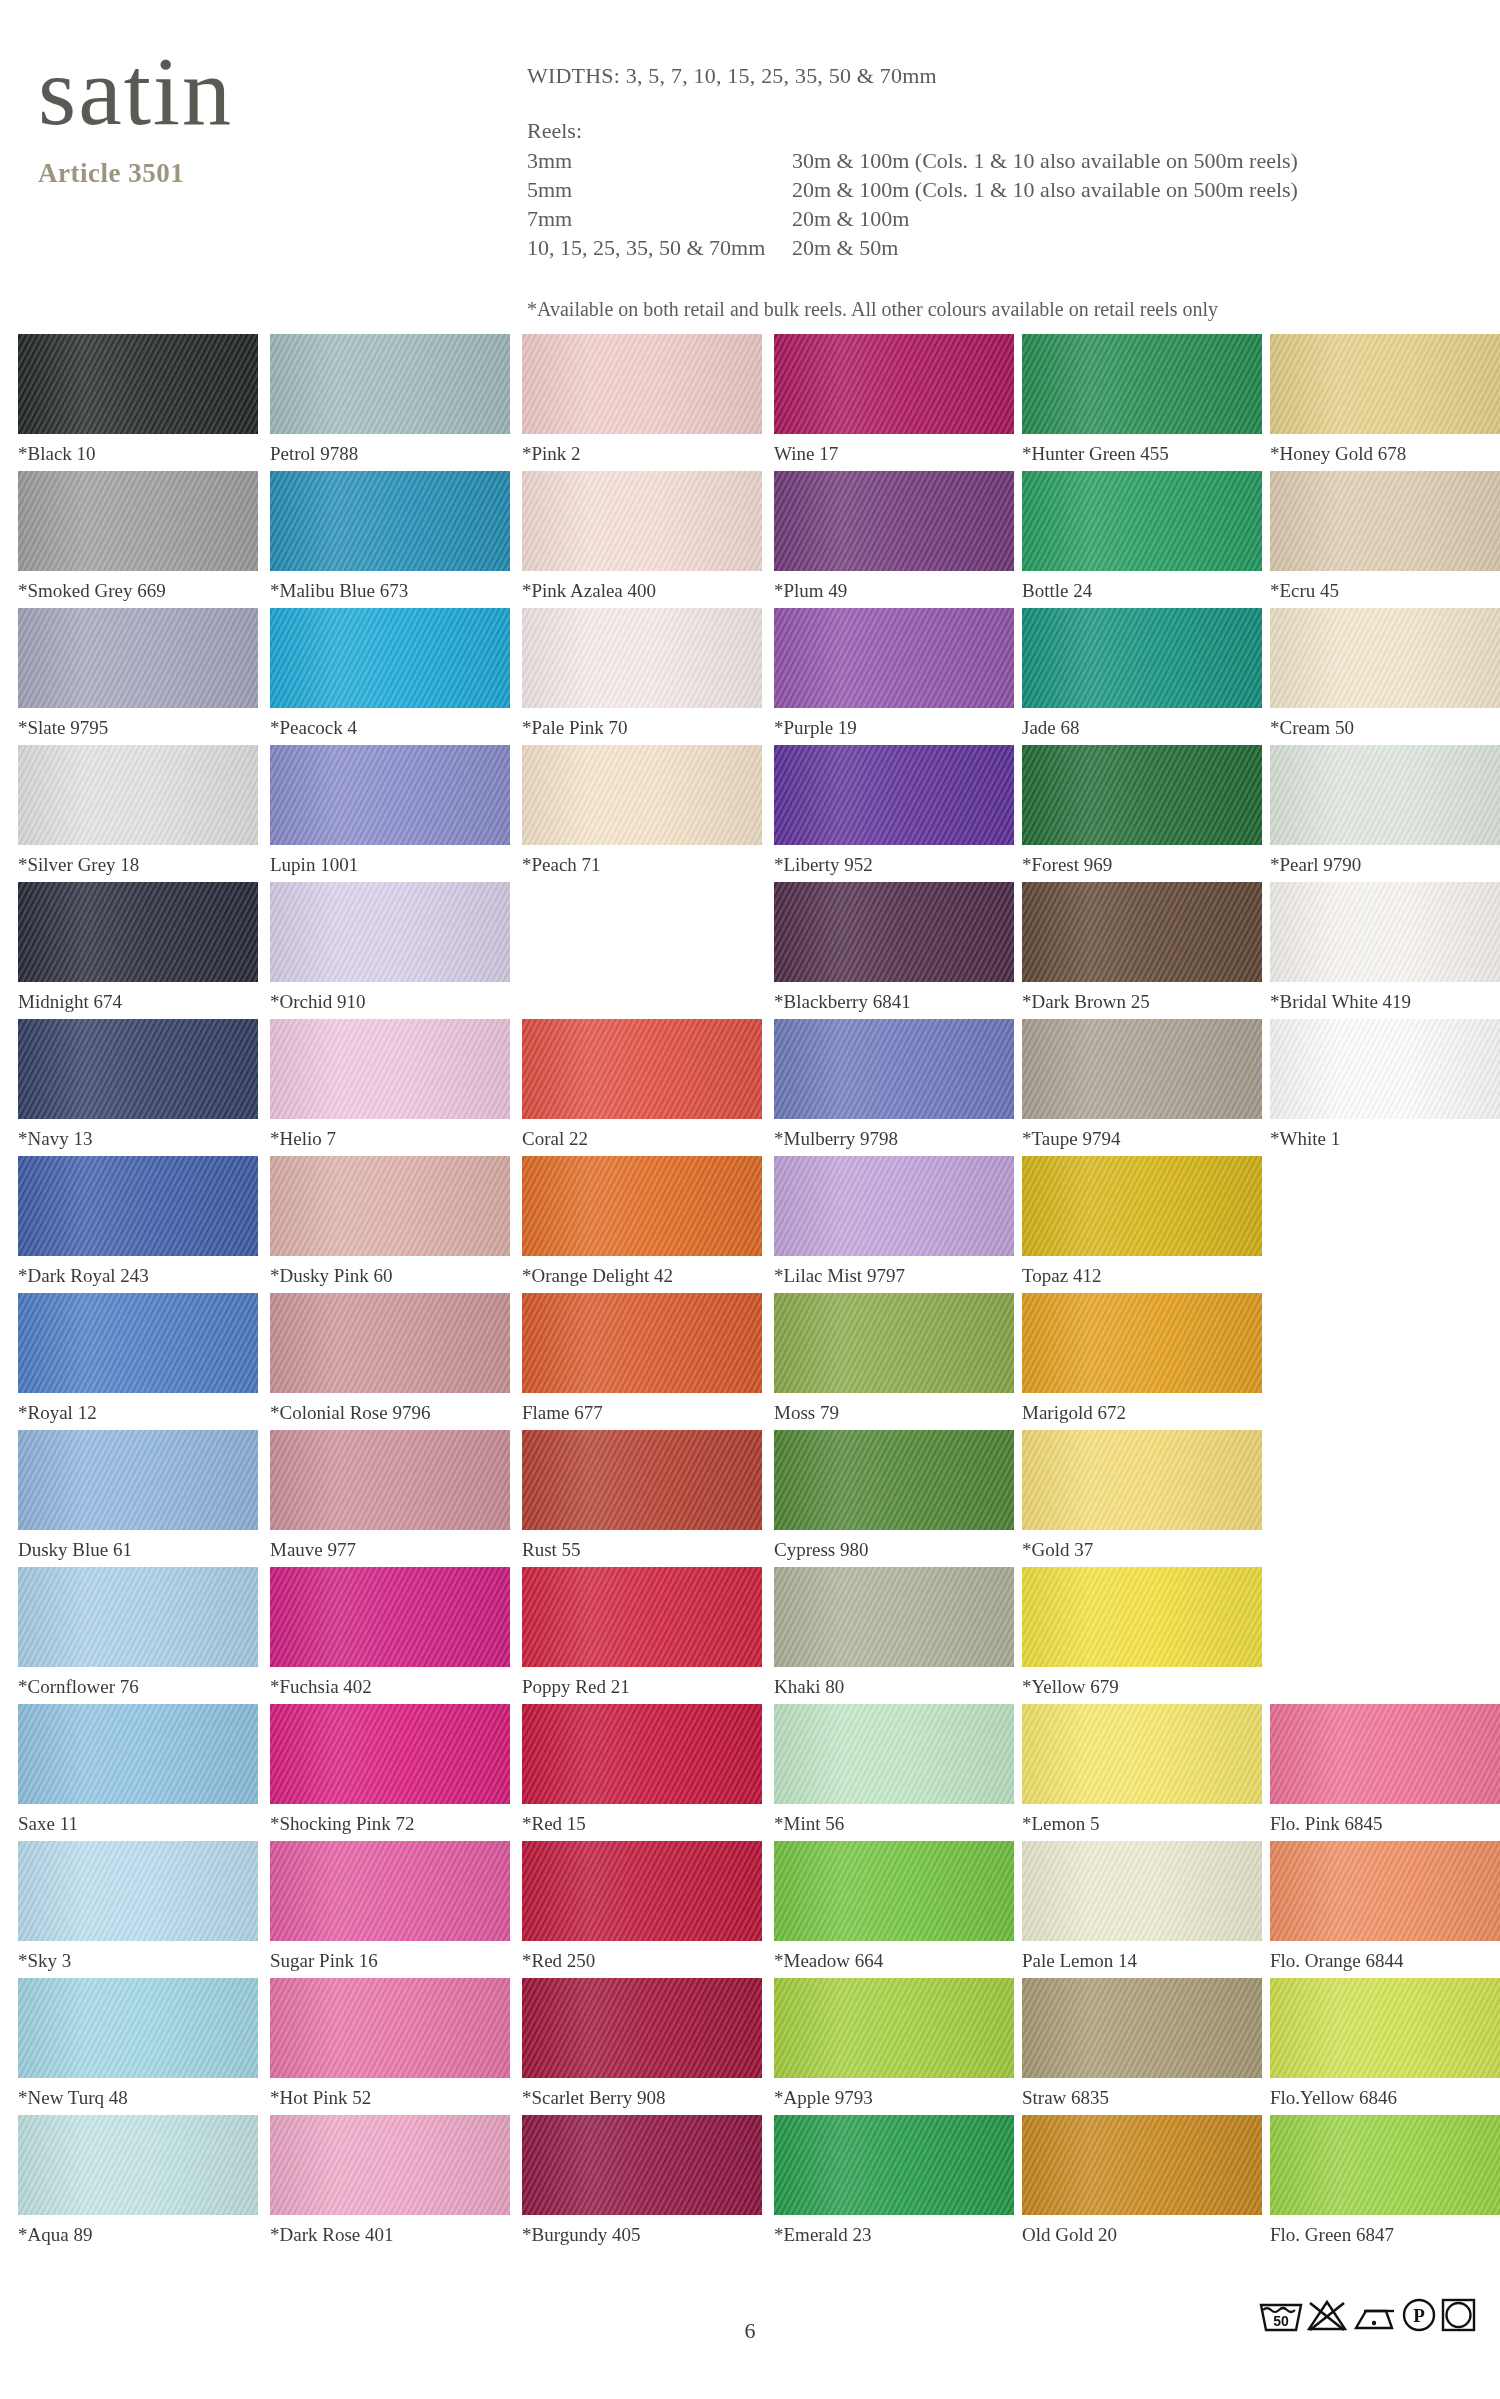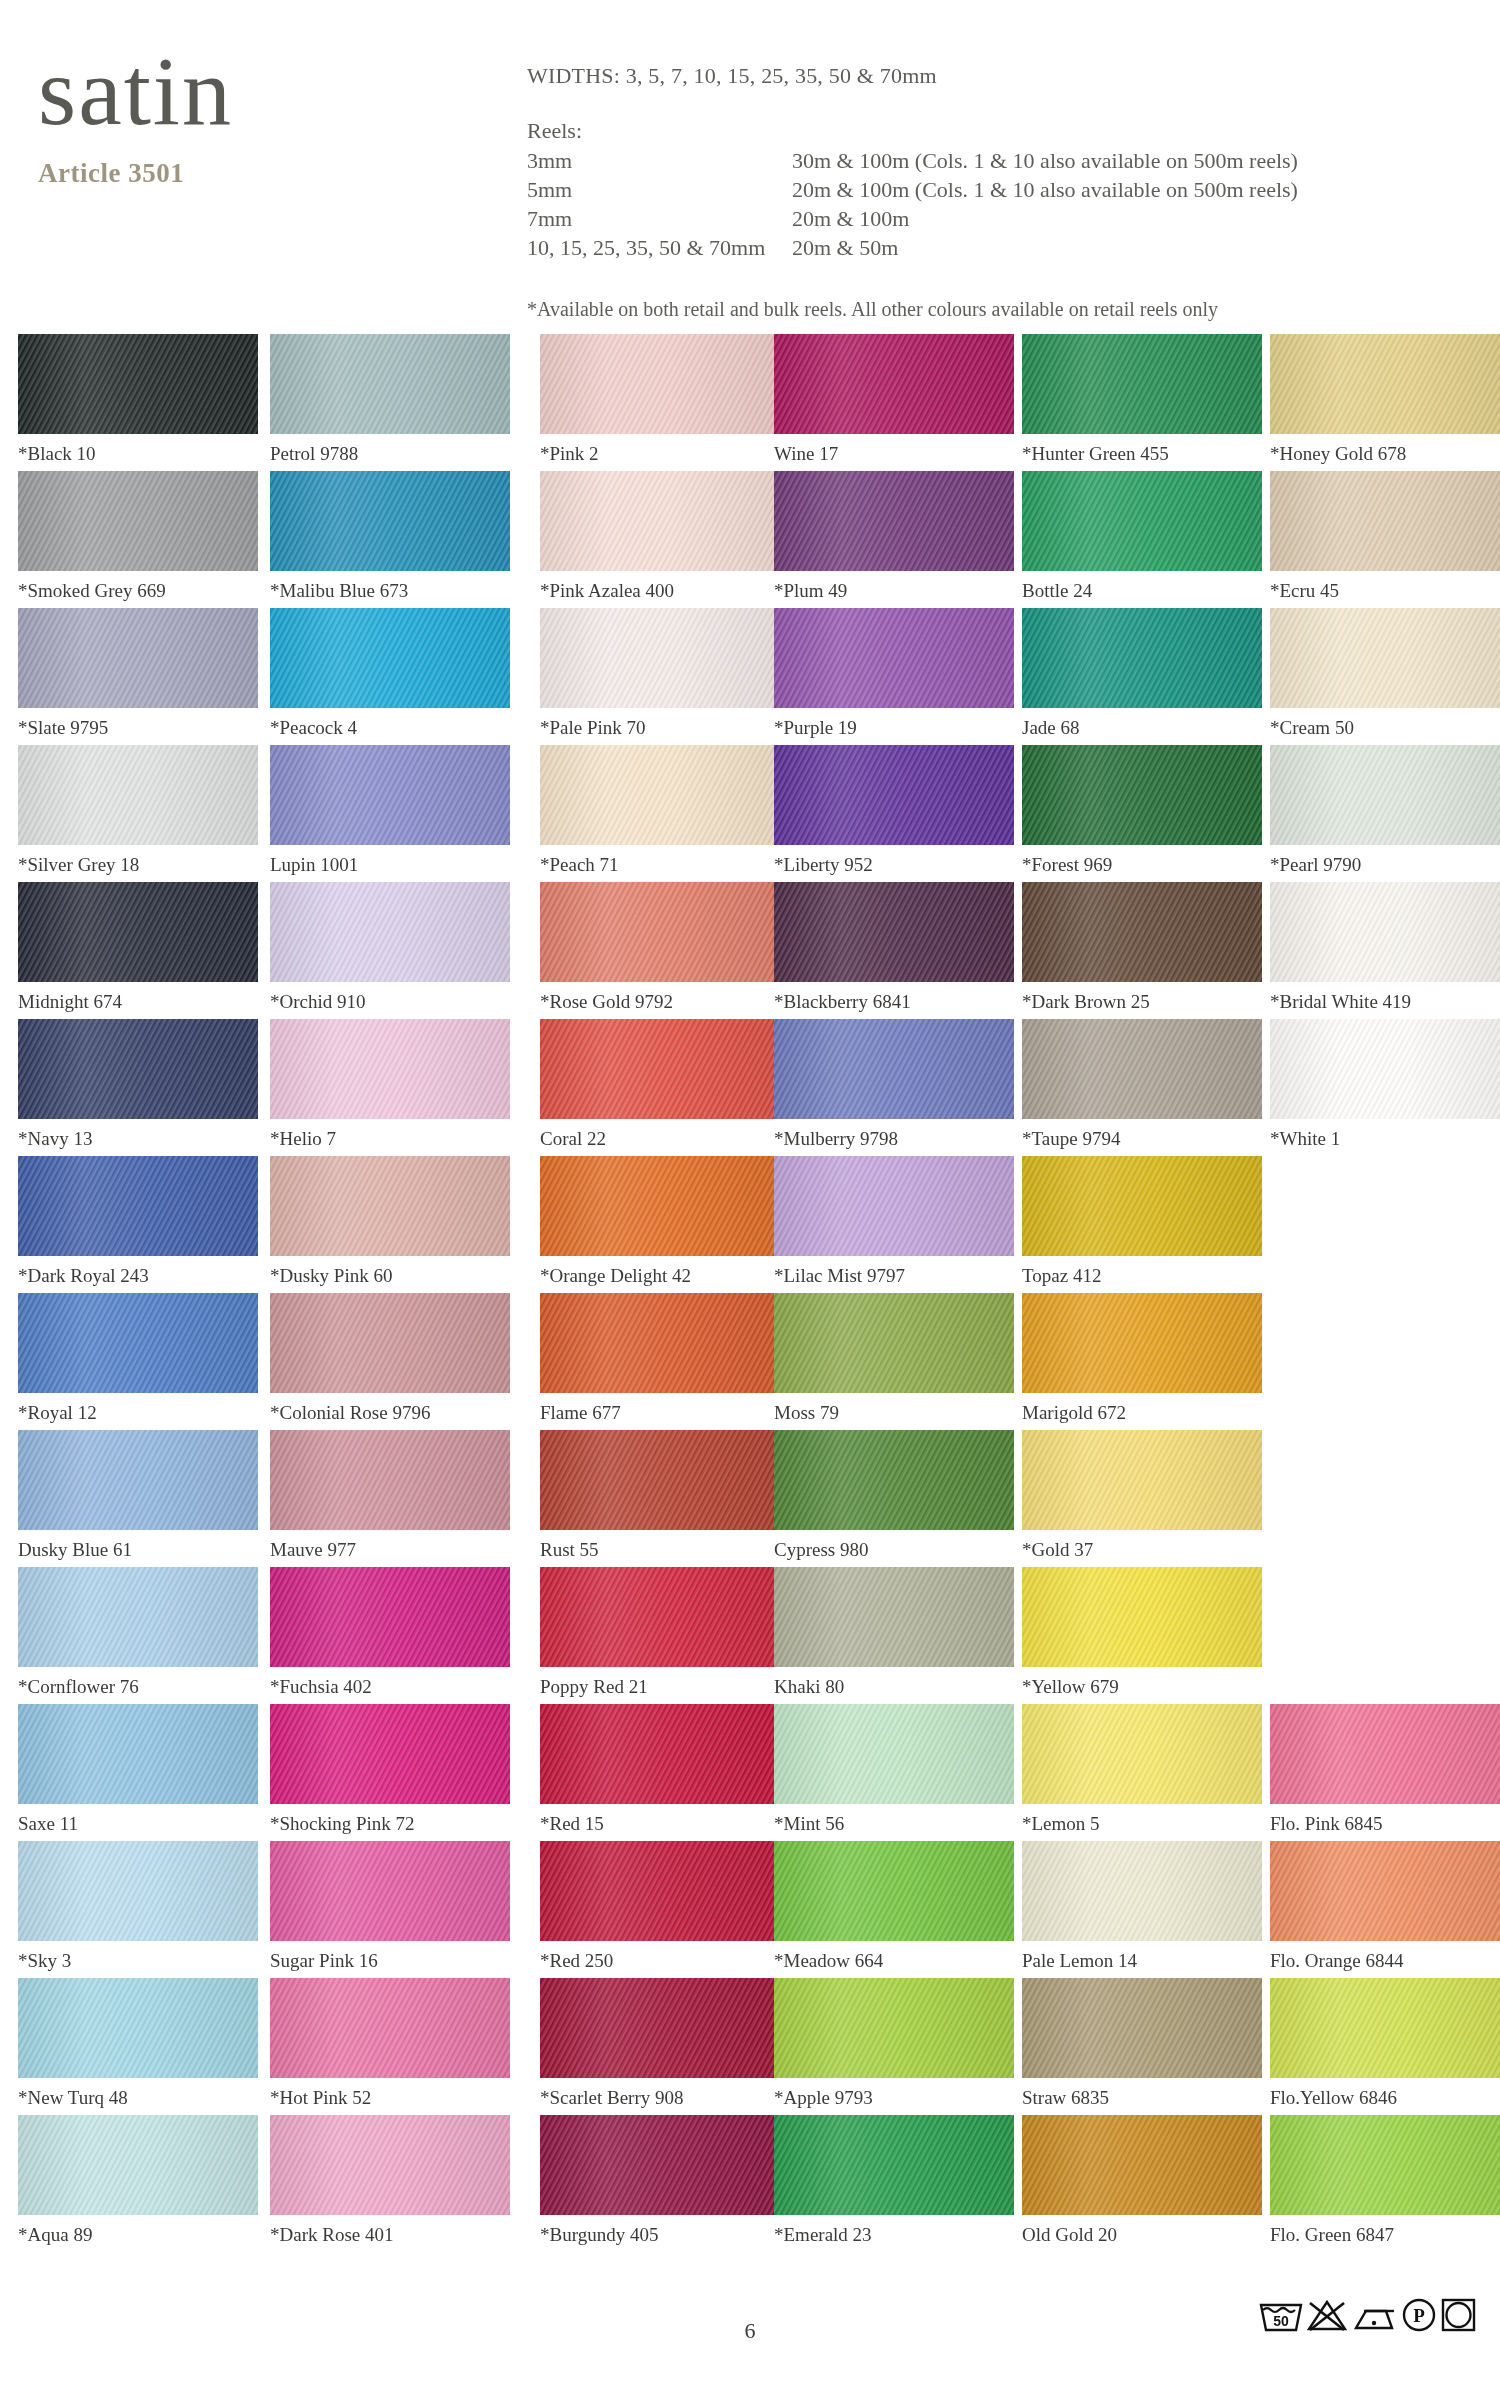--- a/index.html
+++ b/index.html
@@ -95,21 +95,21 @@
     height: 137px;
     text-decoration: underline;
   }
   .cell {
     position: absolute;
     top: 0;
     width: 240px;
   }
   .cell.c0 { left: 18px; }
   .cell.c1 { left: 270px; }
-  .cell.c2 { left: 540px; }
+  .cell.c2 { left: 522px; }
   .cell.c3 { left: 774px; }
   .cell.c4 { left: 1022px; }
   .cell.c5 { left: 1270px; width: 248px; }
 
   .swatch {
     width: 100%;
     height: 100px;
     position: relative;
     overflow: hidden;
   }
@@ -310,24 +310,20 @@
     </div>
     <div class="grid-row">
       <div class="cell c0">
         <div class="swatch" style="background: rgb(36, 39, 54);"></div>
         <div class="swatch-label">Midnight 674</div>
       </div>
       <div class="cell c1">
         <div class="swatch" style="background: rgb(217, 207, 234);"></div>
         <div class="swatch-label">*Orchid 910</div>
       </div>
-      <div class="cell c2">
-        <div class="swatch" style="background: rgb(224, 122, 103);"></div>
-        <div class="swatch-label">*Rose Gold 9792</div>
-      </div>
       <div class="cell c3">
         <div class="swatch" style="background: rgb(75, 39, 69);"></div>
         <div class="swatch-label">*Blackberry 6841</div>
       </div>
       <div class="cell c4">
         <div class="swatch" style="background: rgb(94, 68, 50);"></div>
         <div class="swatch-label">*Dark Brown 25</div>
       </div>
       <div class="cell c5">
         <div class="swatch" style="background: rgb(247, 244, 239);"></div>

